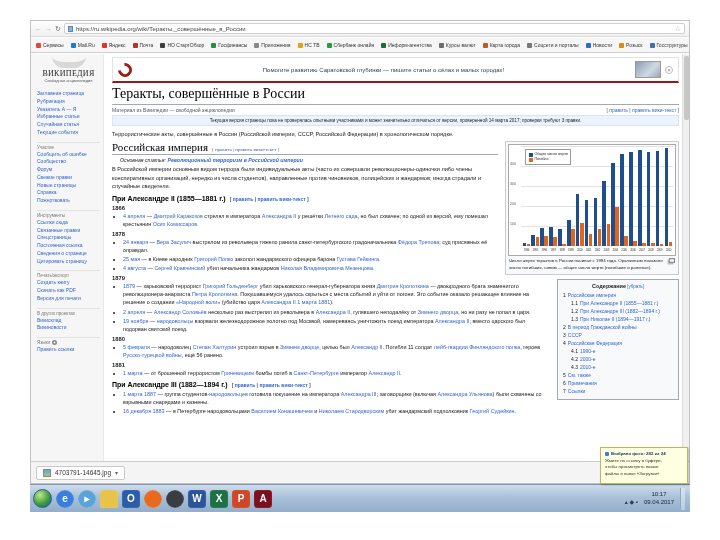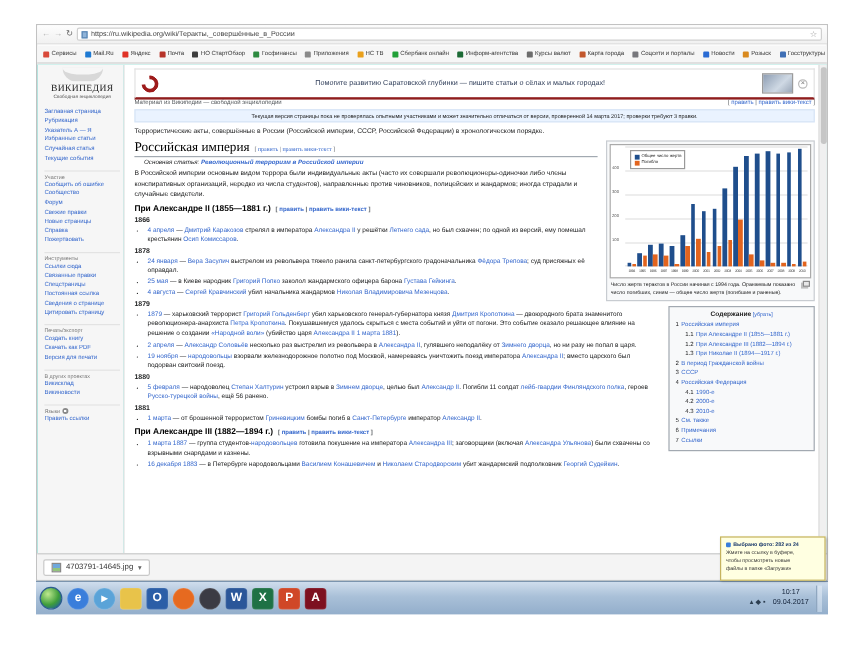--- a/index.html
+++ b/index.html
@@ -14,21 +14,21 @@
   .urlfield{flex:1;height:11px;background:#fff;border:1px solid #cfcfcf;border-radius:2px;display:flex;align-items:center;padding:0 3px;gap:3px;overflow:hidden;}
   .page-ico{width:5px;height:6px;background:#8fb3d9;border:1px solid #5b87b5;flex:none;}
   .urltext{font-size:6px;color:#444;white-space:nowrap;overflow:hidden;flex:1;}
   .star{font-size:7px;color:#999;flex:none;}
   .bmbar{position:absolute;left:0;top:17px;right:0;height:15px;background:#f6f6f6;border-bottom:1px solid #cfcfcf;display:flex;align-items:center;padding:0 5px;gap:7px;overflow:hidden;}
   .bm{display:flex;align-items:center;gap:2px;flex:none;}
   .bmico{width:5px;height:5px;border-radius:1px;flex:none;}
   .bmlabel{font-size:5px;color:#333;white-space:nowrap;}
 
   
-  .viewport{position:absolute;left:0;top:33px;right:0;bottom:22px;overflow:hidden;display:flex;background:#14b8a6;}
+  .viewport{position:absolute;left:0;top:33px;right:0;bottom:22px;overflow:hidden;display:flex;background:#f0abfc;}
   .scrollbar{position:absolute;right:0;top:33px;bottom:22px;width:7px;background:#f0f0f0;border-left:1px solid #ddd;}
   .scrollthumb{position:absolute;top:2px;left:1px;width:5px;height:64px;background:#c6c6c6;border-radius:2px;}
 
   
   .wsidebar{width:72px;flex:none;background:#f6f6f6;padding:2px 3px 0 6px;overflow:hidden;}
   .globe-arc{width:34px;height:12px;margin:0 auto;border-bottom:6px solid #d8d8d8;border-radius:0 0 17px 17px;}
   .wlogo{font-family:"Liberation Serif",serif;font-size:8px;text-align:center;color:#222;letter-spacing:.3px;margin-top:1px;}
   .wlogo-sub{font-size:4px;text-align:center;color:#555;margin-bottom:5px;}
   .sgroup{margin-bottom:5px;border-top:1px solid #e3e3e3;padding-top:2px;}
   .sgroup:first-child{border-top:none;}
@@ -254,20 +254,21 @@
 
       <div class="warticle">
 
         <div class="banner">
           <span class="ribbon"></span>
           <span class="banner-text">Помогите развитию Саратовской глубинки — пишите статьи о сёлах и малых городах!</span>
           <span class="banner-photo"></span>
           <span class="banner-close">×</span>
         </div>
 
+        <h1 class="pagetitle">Теракты, совершённые в России</h1>
 
         <div class="subrow">
           <span>Материал из Википедии — свободной энциклопедии</span>
           <span class="editsec">
             <span>[</span>
             <span class="lnk">править</span>
             <span>|</span>
             <span class="lnk">править вики-текст</span>
             <span>]</span>
           </span>

